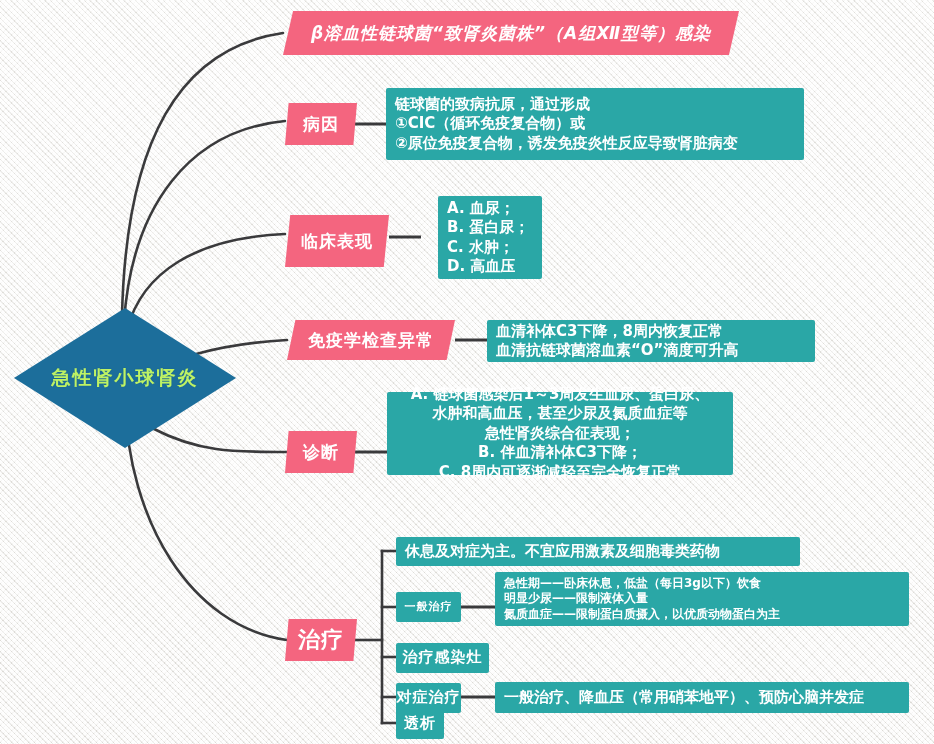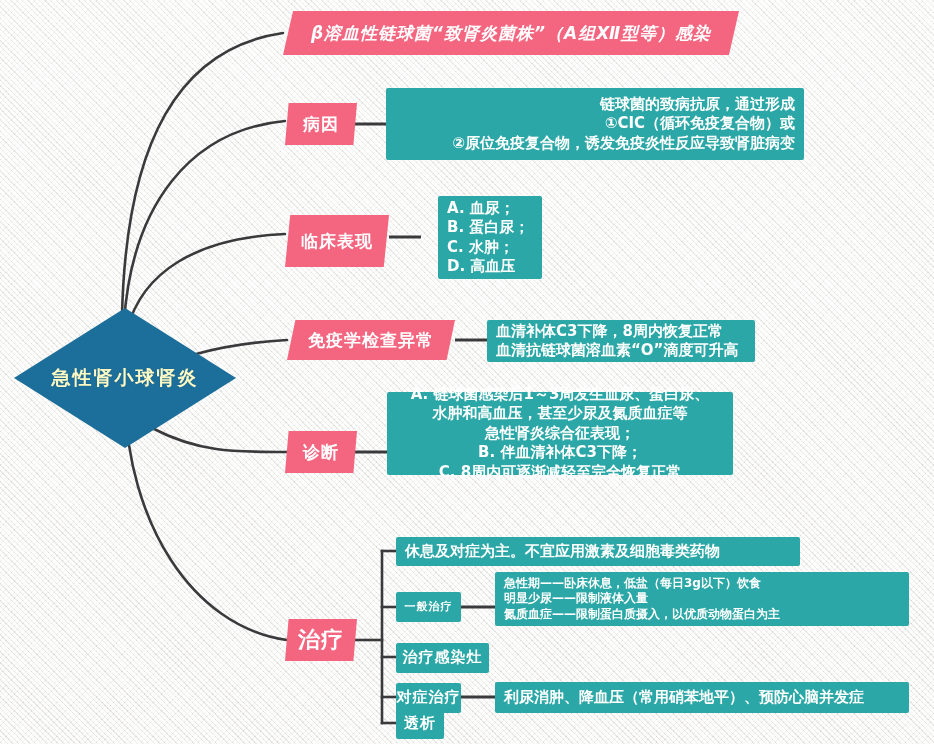--- a/index.html
+++ b/index.html
@@ -50,21 +50,21 @@
   .teal.center{align-items:flex-start;}
   .teal.lbl{
     align-items:center;justify-content:center;
     white-space:nowrap;letter-spacing:1px;padding:4px 10px;
   }
   .teal .ln{display:block;}
 
   
   .diamond{
     background:#1c6e9b;
-    color:#fef9c3;
+    color:#bef264;
     font-weight:bold;
     display:flex;align-items:center;justify-content:center;
     white-space:nowrap;letter-spacing:2px;
     -webkit-clip-path:polygon(50% 0%,100% 50%,50% 100%,0% 50%);
     clip-path:polygon(50% 0%,100% 50%,50% 100%,0% 50%);
     text-shadow:0 0 2px rgba(0,0,0,0.10);
   }
 </style>
 </head>
 <body>
@@ -107,40 +107,40 @@
     <span>急性肾小球肾炎</span>
   </div>
 
   <div class="node pink wide" style="left:283px;top:11px;width:456px;height:44px;font-size:17px;font-style:italic;">
     <span>β溶血性链球菌“致肾炎菌株”（A组Ⅻ型等）感染</span>
   </div>
 
   <div class="node pink" style="left:285px;top:103px;width:72px;height:42px;font-size:17px;">
     <span>病因</span>
   </div>
-  <div class="node teal center" style="left:386px;top:88px;width:418px;height:72px;font-size:15px;align-items:flex-end;">
+  <div class="node teal center" style="left:386px;top:88px;width:418px;height:72px;font-size:15px;">
     <span class="ln">链球菌的致病抗原，通过形成</span>
     <span class="ln">①CIC（循环免疫复合物）或</span>
     <span class="ln">②原位免疫复合物，诱发免疫炎性反应导致肾脏病变</span>
   </div>
 
   <div class="node pink" style="left:285px;top:215px;width:104px;height:52px;font-size:17px;">
     <span>临床表现</span>
   </div>
   <div class="node teal center" style="left:438px;top:196px;width:104px;height:83px;font-size:15px;">
     <span class="ln">A. 血尿；</span>
     <span class="ln">B. 蛋白尿；</span>
     <span class="ln">C. 水肿；</span>
     <span class="ln">D. 高血压</span>
   </div>
 
   <div class="node pink" style="left:287px;top:320px;width:168px;height:40px;font-size:17px;">
     <span>免疫学检查异常</span>
   </div>
-  <div class="node teal center" style="left:487px;top:320px;width:268px;height:42px;font-size:15px;">
+  <div class="node teal center" style="left:487px;top:320px;width:328px;height:42px;font-size:15px;">
     <span class="ln">血清补体C3下降，8周内恢复正常</span>
     <span class="ln">血清抗链球菌溶血素“O”滴度可升高</span>
   </div>
 
   <div class="node pink" style="left:285px;top:431px;width:72px;height:42px;font-size:17px;">
     <span>诊断</span>
   </div>
   <div class="node teal center" style="left:387px;top:392px;width:346px;height:83px;font-size:15px;align-items:center;">
     <span class="ln">A. 链球菌感染后1～3周发生血尿、蛋白尿、</span>
     <span class="ln">水肿和高血压，甚至少尿及氮质血症等</span>
@@ -167,20 +167,20 @@
   </div>
 
   <div class="node teal lbl" style="left:396px;top:643px;width:93px;height:30px;font-size:15px;">
     <span>治疗感染灶</span>
   </div>
 
   <div class="node teal lbl" style="left:396px;top:683px;width:65px;height:30px;font-size:15px;">
     <span>对症治疗</span>
   </div>
   <div class="node teal center" style="left:495px;top:682px;width:414px;height:31px;font-size:15px;">
-    <span class="ln">利尿消肿、降血压（常用硝苯地平）、预防心脑并发症</span>
+    <span class="ln">一般治疗、降血压（常用硝苯地平）、预防心脑并发症</span>
   </div>
 
   <div class="node teal lbl" style="left:396px;top:709px;width:48px;height:30px;font-size:15px;">
     <span>透析</span>
   </div>
 
 </div>
 
 </body></html>

